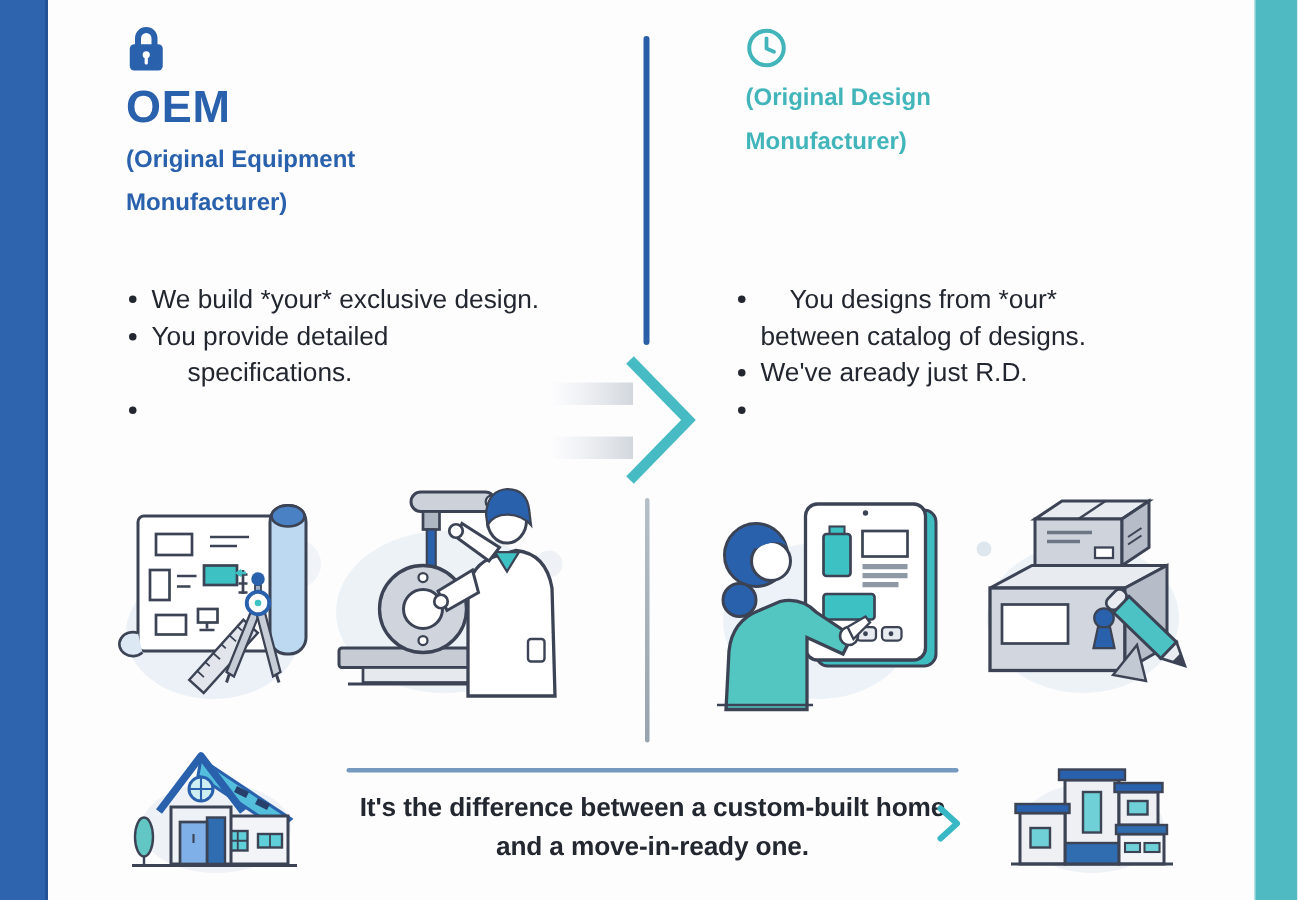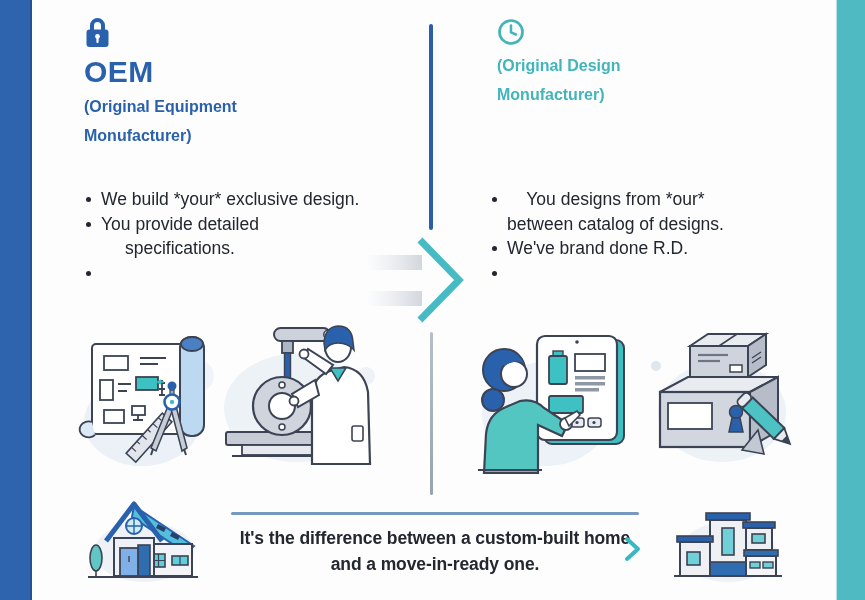--- a/index.html
+++ b/index.html
@@ -99,21 +99,21 @@
   <ul class="bullets bullets-odm">
     <li>
       <span class="dot"></span>
       <span class="txt">
         <span>You designs from *our*</span><br>
         <span>between catalog of designs.</span>
       </span>
     </li>
     <li>
       <span class="dot"></span>
-      <span class="txt">We've brand done R.D.</span>
+      <span class="txt">We've aready just R.D.</span>
     </li>
     <li>
       <span class="dot"></span>
     </li>
   </ul>
 
   <div class="divider-blue"></div>
   <div class="divider-gray"></div>
   <svg class="arrow-svg" width="102" height="92" viewBox="0 0 102 92">
     <defs>

